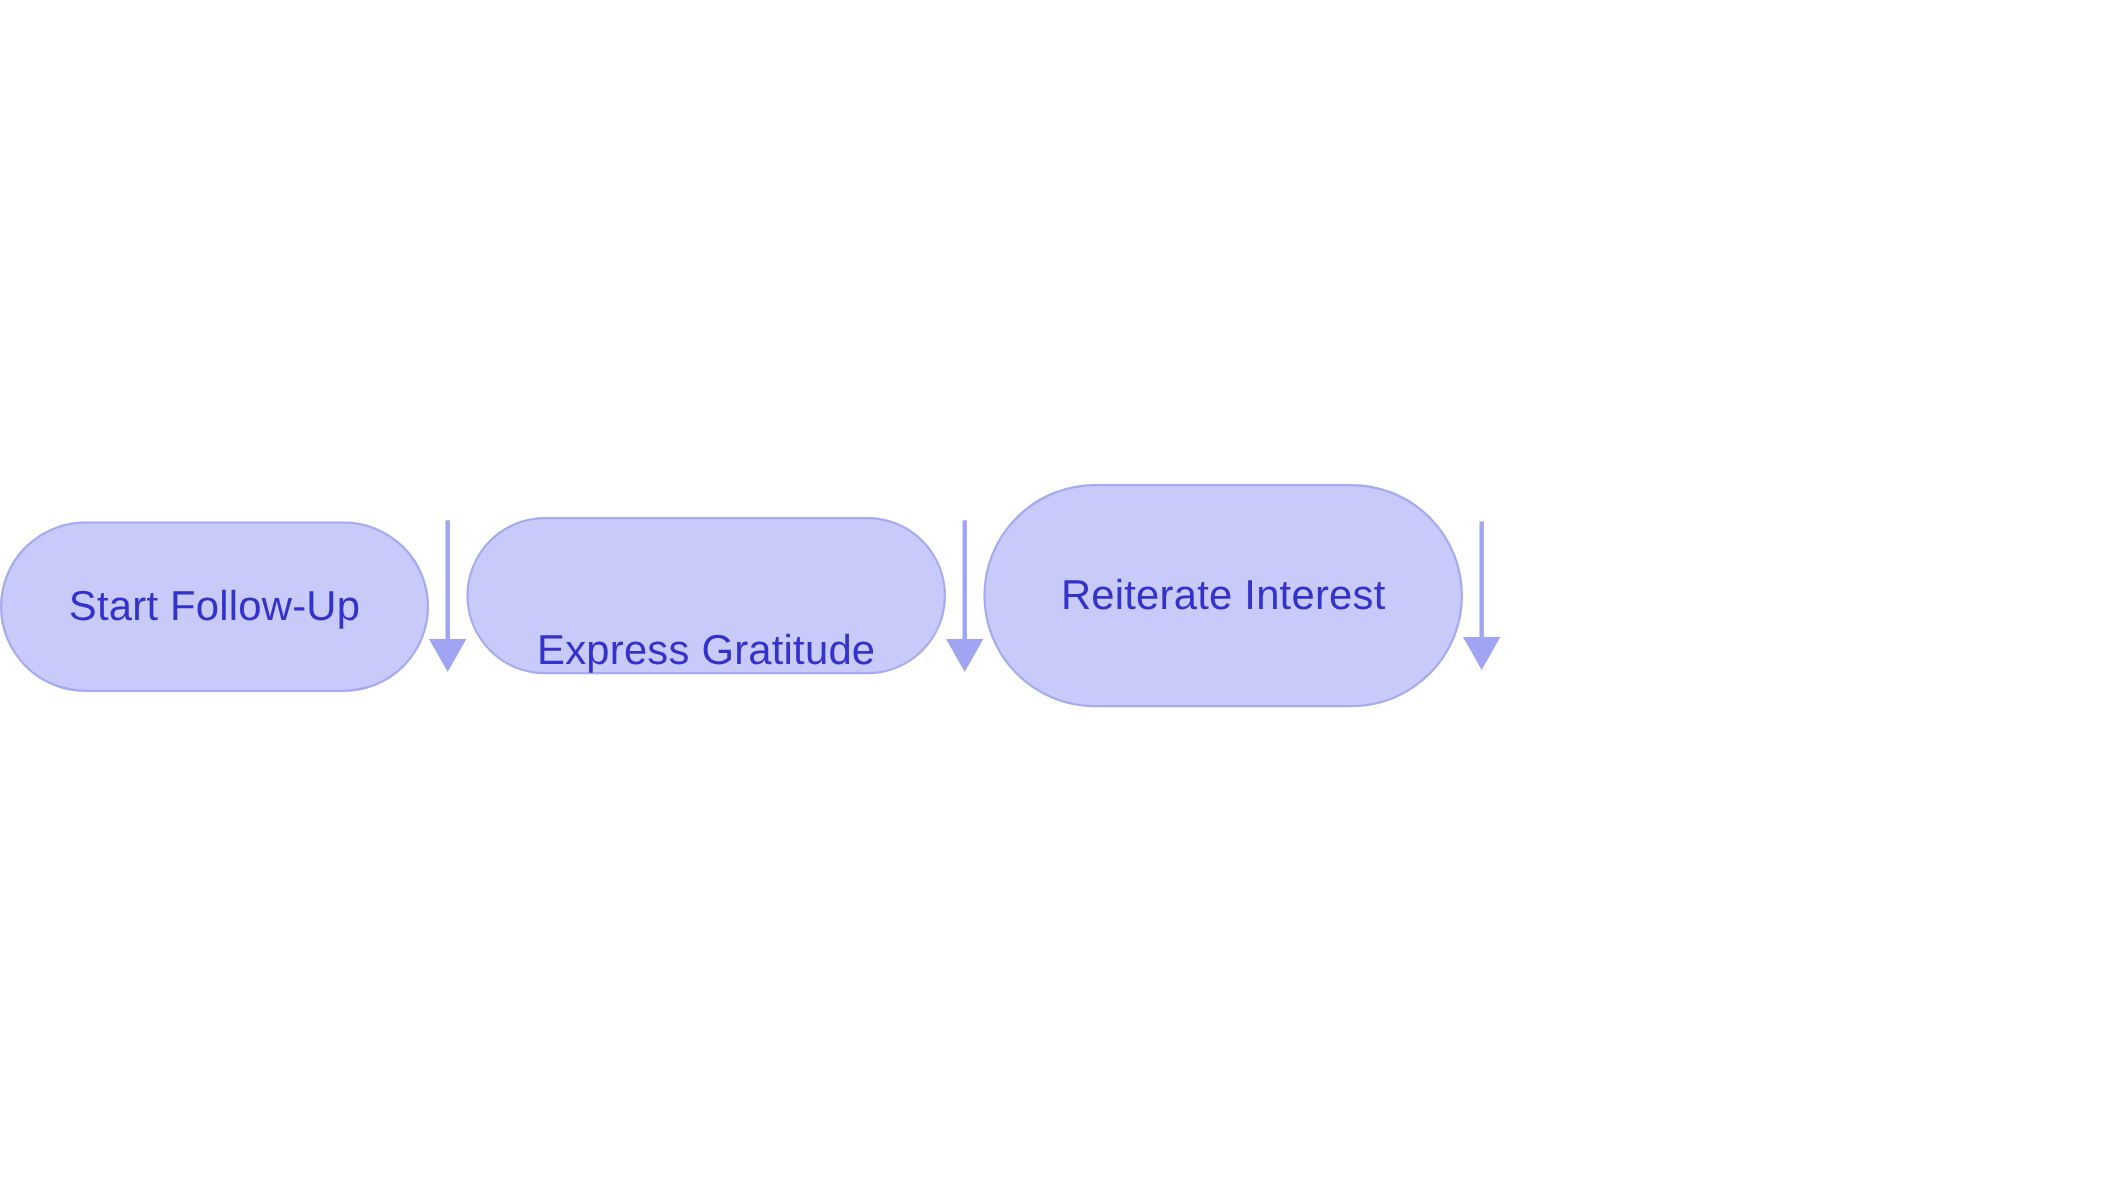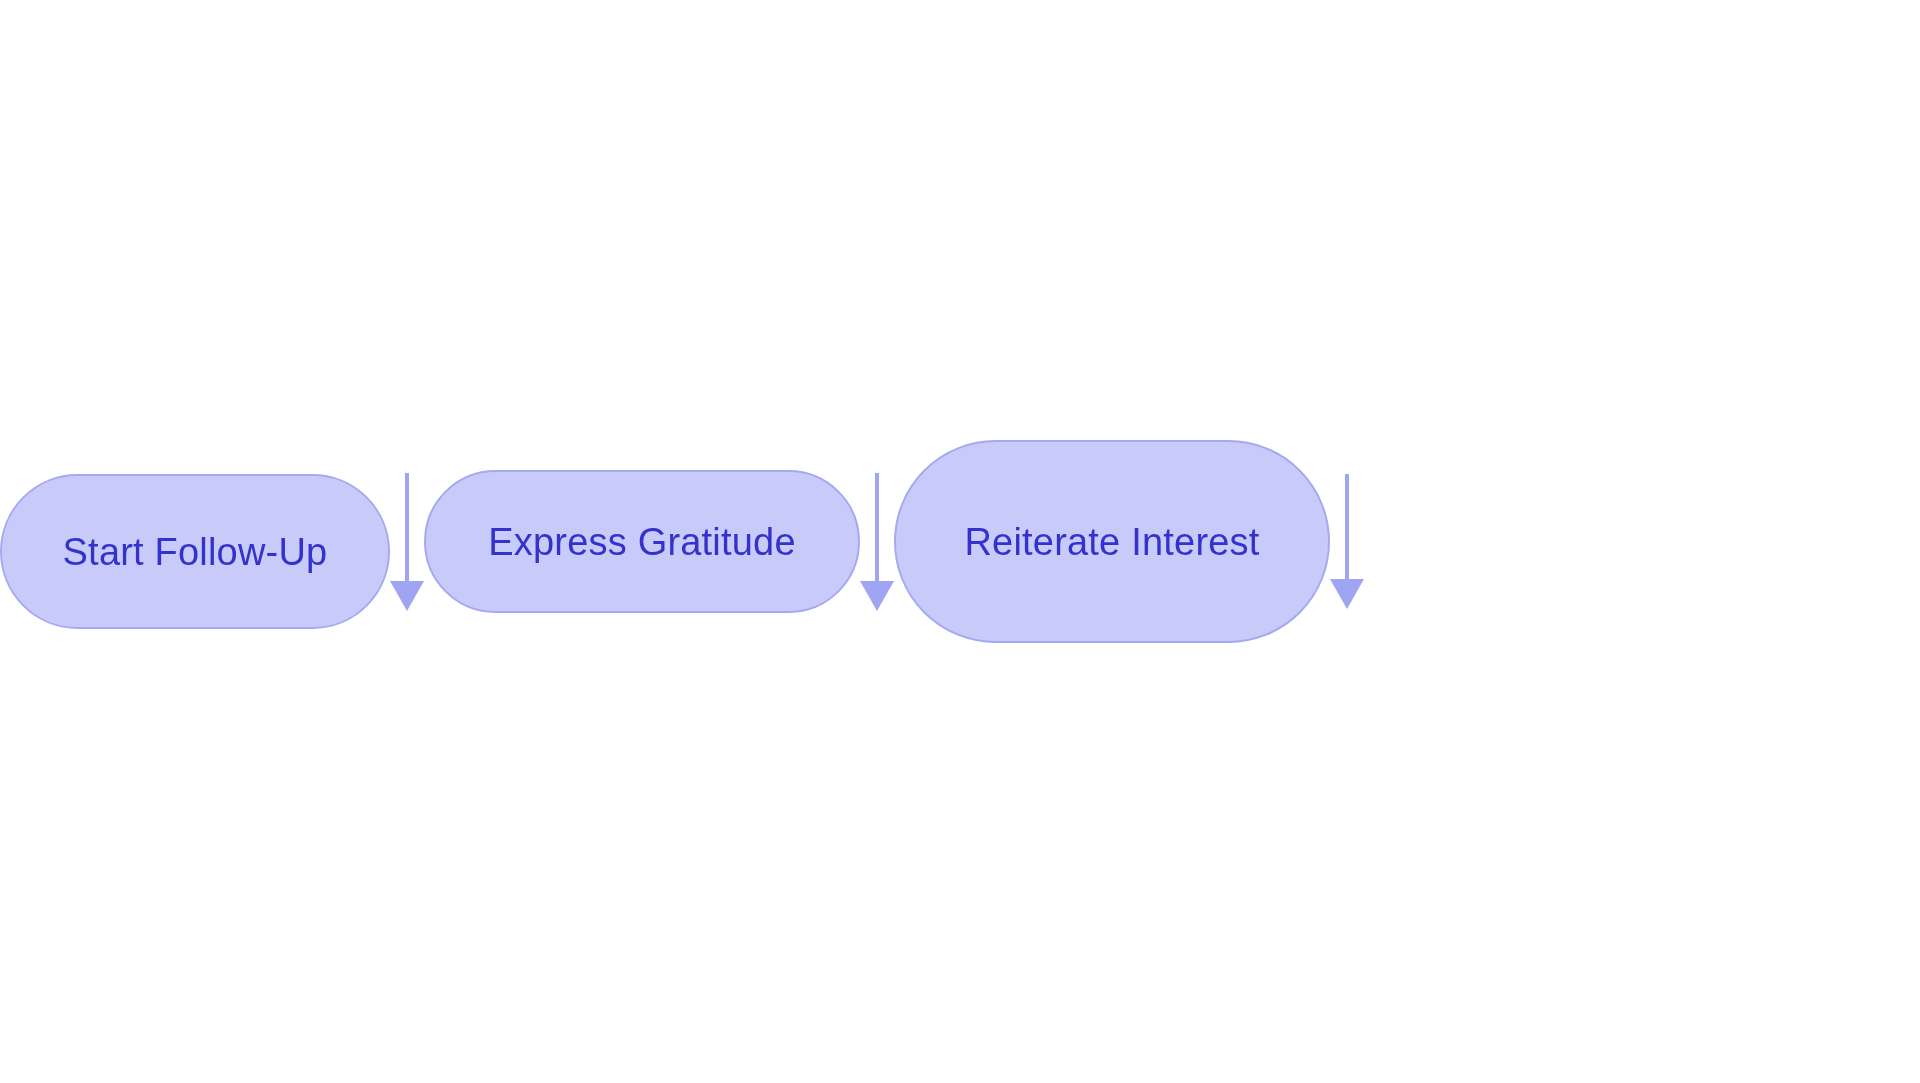--- a/index.html
+++ b/index.html
@@ -43,21 +43,21 @@
     user-select: none;
   }
   .node-label {
     font-size: 38px;
     font-weight: 400;
     letter-spacing: 0.2px;
     line-height: 1;
     color: #3333cc;
   }
   .node-1 { width: 390px; height: 155px; margin-top: 20px; }
-  .node-2 { width: 436px; height: 143px; }
+  .node-2 { width: 436px; height: 143px; align-items: flex-end; }
   .node-3 { width: 436px; height: 203px; }
   .node-4 { width: 448px; height: 156px; }
 
   
   .connector {
     position: relative;
     width: 34px;
     display: flex;
     flex-direction: column;
     align-items: center;

